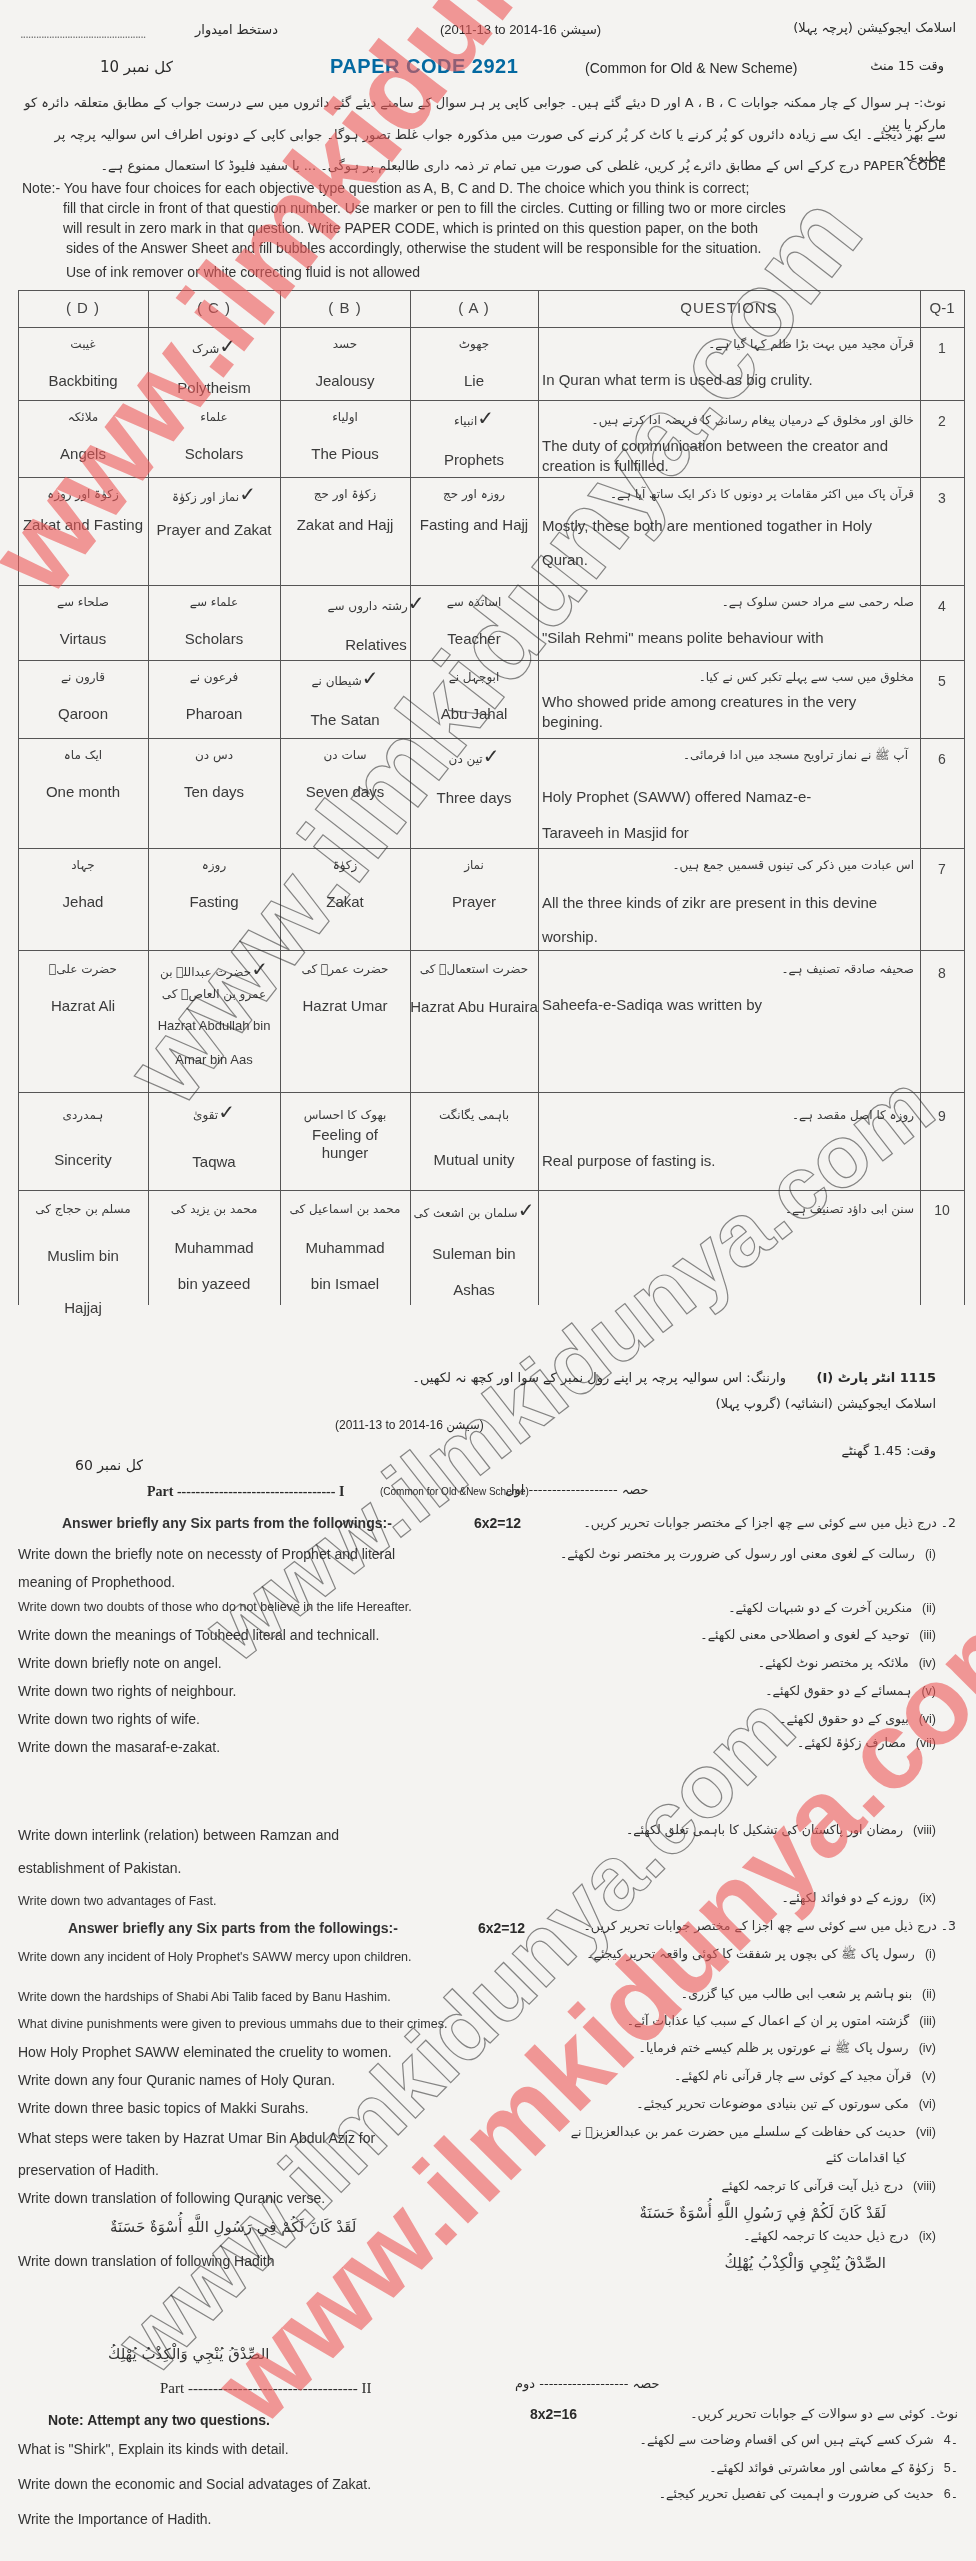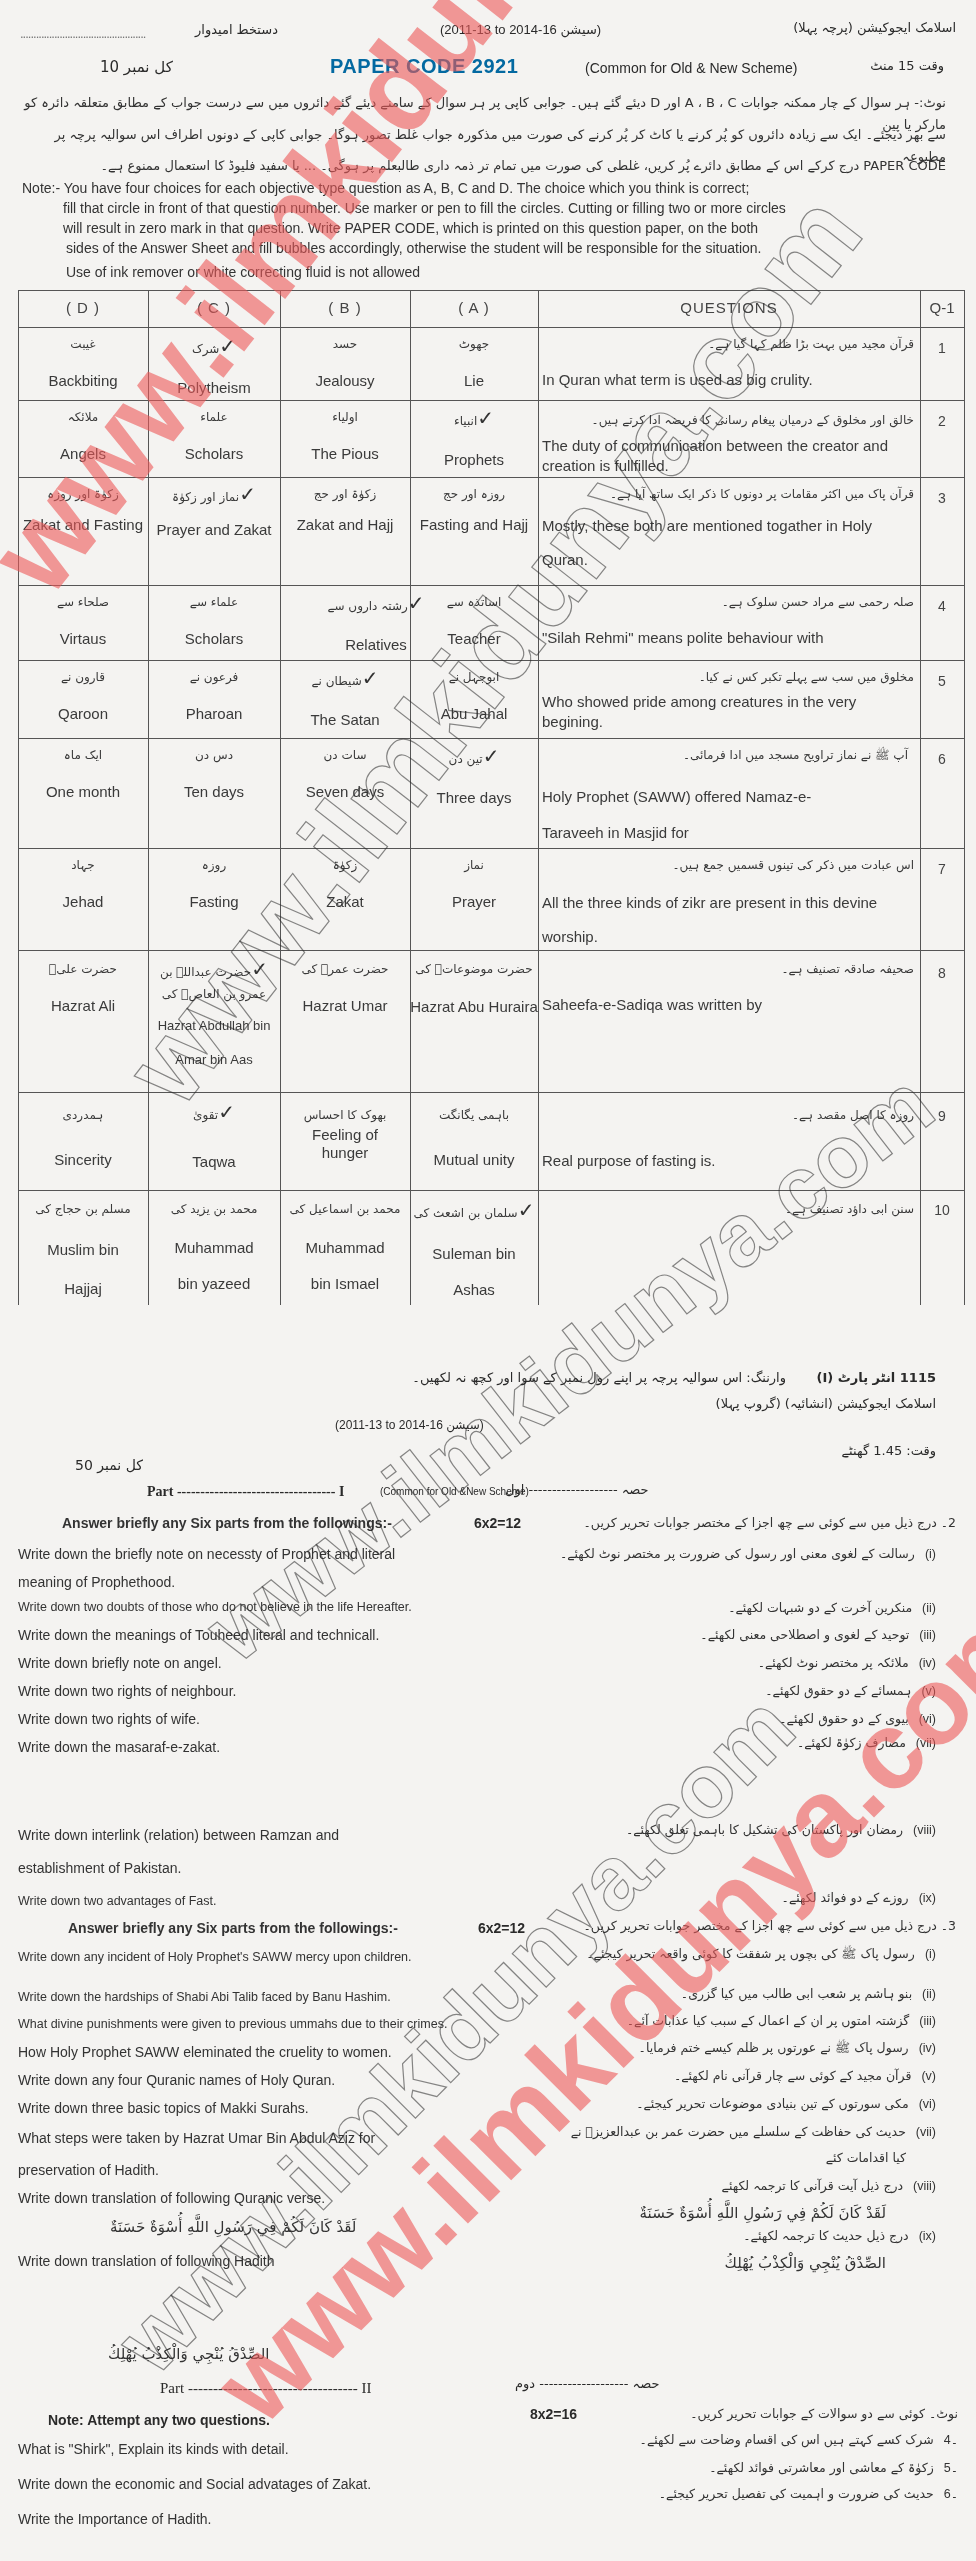--- a/index.html
+++ b/index.html
@@ -280,21 +280,21 @@
       </div>
     <div class="cell chk" style="left:130px; width:132px; top:668px; font-size:13px;">
         <span class="ur" style="margin-bottom:4px; line-height:22px;">حضرت عبداللہ بن عمرو بن العاصؓ کی</span>
         <span class="en" style="line-height:34px;">Hazrat Abdullah bin Amar bin Aas</span>
       </div>
     <div class="cell" style="left:262px; width:130px; top:672px;">
         <span class="ur">حضرت عمرؓ کی</span>
         <span class="en">Hazrat Umar</span>
       </div>
     <div class="cell" style="left:392px; width:128px; top:672px;">
-        <span class="ur">حضرت موضوعاتؓ کی</span>
+        <span class="ur">حضرت استعمالؓ کی</span>
         <span class="en" style="line-height:34px;">Hazrat Abu Huraira</span>
       </div>
     <div class="qcell" style="left:520px; width:382px; top:672px;">
         <span class="qur">صحیفہ صادقہ تصنیف ہے۔</span>
         <span class="qen">Saheefa-e-Sadiqa  was written by</span>
       </div>
     <div class="qnum" style="left:902px; width:44px; top:675px;">8</div>
   </div>
 
   <div>
@@ -317,21 +317,21 @@
     <div class="qcell" style="left:520px; width:382px; top:818px;">
         <span class="qur" style="margin-bottom:24px;">روزہ کا اصل مقصد ہے۔</span>
         <span class="qen">Real purpose of fasting is.</span>
       </div>
     <div class="qnum" style="left:902px; width:44px; top:818px;">9</div>
   </div>
 
   <div>
     <div class="cell" style="left:0; width:130px; top:912px;">
         <span class="ur">مسلم بن حجاج کی</span>
-        <span class="en" style="line-height:39px; width:90px; margin:0 auto;">Muslim bin Hajjaj</span>
+        <span class="en" style="line-height:52px; width:90px; margin:0 auto;">Muslim bin Hajjaj</span>
       </div>
     <div class="cell" style="left:130px; width:132px; top:912px;">
         <span class="ur">محمد بن یزید کی</span>
         <span class="en" style="line-height:36px; width:100px; margin:0 auto;">Muhammad bin yazeed</span>
       </div>
     <div class="cell" style="left:262px; width:130px; top:912px;">
         <span class="ur">محمد بن اسماعیل کی</span>
         <span class="en" style="line-height:36px; width:100px; margin:0 auto;">Muhammad bin Ismael</span>
       </div>
     <div class="cell chk" style="left:392px; width:128px; top:908px;">
@@ -344,21 +344,21 @@
     <div class="qnum" style="left:902px; width:44px; top:912px;">10</div>
   </div>
 </div>
 
 <div>
   <span class="abs" style="right:40px; top:1370px; font-size:13px; font-weight:bold;"><span class="urdu">1115 انٹر پارٹ (I)</span></span>
   <span class="abs urdu" style="right:190px; top:1370px; font-size:13px;">وارننگ: اس سوالیہ پرچہ پر اپنے رول نمبر کے سوا اور کچھ نہ لکھیں۔</span>
   <span class="abs urdu" style="right:40px; top:1396px; font-size:13px;">اسلامک ایجوکیشن   (انشائیہ)   (گروپ پہلا)</span>
   <span class="abs" style="left:335px; top:1418px; font-size:12px;">(2011-13 to 2014-16 سیشن)</span>
   <span class="abs urdu" style="right:40px; top:1443px; font-size:13px;">وقت: 1.45 گھنٹے</span>
-  <span class="abs urdu" style="left:75px; top:1457px; font-size:14px;">کل نمبر 50</span>
+  <span class="abs urdu" style="left:75px; top:1457px; font-size:14px;">کل نمبر 60</span>
   <span class="abs" style="left:380px; top:1486px; font-size:10px;text-align:center;">(Common for Old &amp;New Scheme)</span>
 </div>
 
 <span class="abs serif bold" style="left:147px; top:1484px; font-size:14px;">Part ---------------------------------- I</span>
 <span class="abs urdu" style="left:505px; top:1482px; font-size:13px;">حصہ ------------------- اول</span>
 
 <div>
   <span class="en-line heading" style="top:1515px;">Answer briefly any  Six  parts from the followings:-</span>
   <span class="abs bold" style="left:474px; top:1515px; font-size:14px;">6x2=12</span>
   <span class="ur-line" style="top:1515px; right:20px;">2۔ درج ذیل میں سے کوئی سے چھ اجزا کے مختصر جوابات تحریر کریں۔</span>

